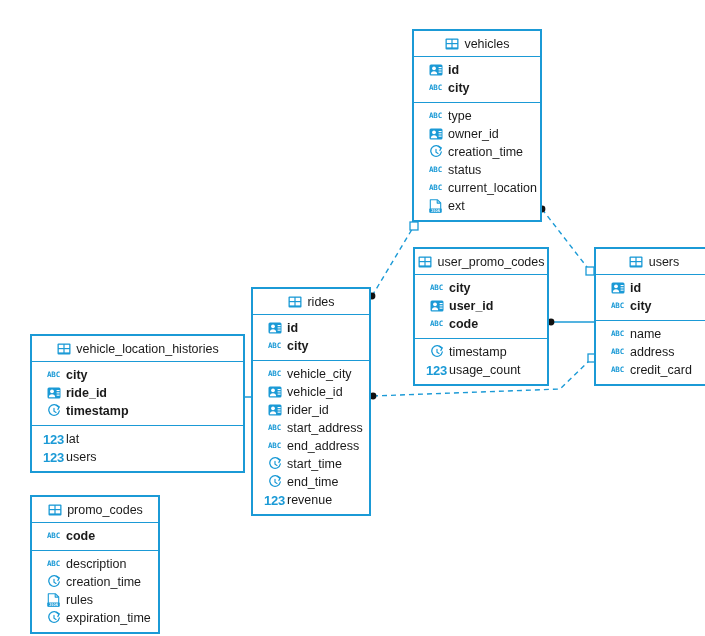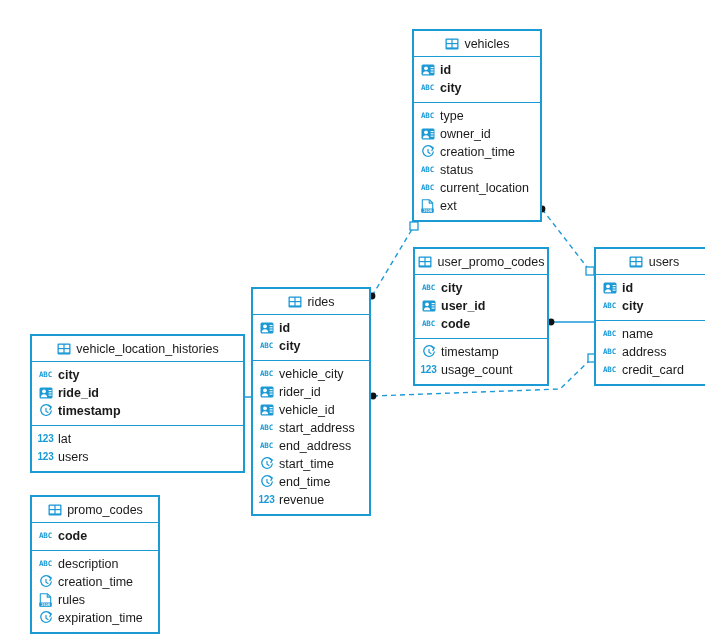--- a/index.html
+++ b/index.html
@@ -40,21 +40,21 @@
     justify-content: center;
     gap: 5px;
     border-bottom: 1.5px solid #1b9ad6;
     font-size: 12.5px;
     color: #1a1a1a;
     padding: 0 6px;
     text-align: right;
   }
   .tbl-section {
     box-sizing: border-box;
-    padding: 4px 0 5px 0;
+    padding: 4px 0 5px 8px;
   }
   .tbl-section.keys {
     border-bottom: 1.5px solid #1b9ad6;
   }
   .col-row {
     display: flex;
     align-items: center;
     gap: 5px;
     height: 18px;
     padding: 0 6px;
@@ -76,21 +76,21 @@
   .ico svg { display: block; }
   .ico-abc {
     font-size: 7.5px;
     font-weight: bold;
     color: #1b9ad6;
     letter-spacing: -0.2px;
     font-family: "DejaVu Sans Mono", monospace;
     line-height: 1;
   }
   .ico-123 {
-    font-size: 10px;
+    font-size: 13px;
     font-weight: bold;
     color: #1b9ad6;
     letter-spacing: -0.3px;
     font-family: "Liberation Sans", sans-serif;
     line-height: 1;
   }
 </style>
 </head>
 <body>
 
@@ -371,34 +371,34 @@
             <span class="ico">
               <svg width="14" height="12" viewBox="0 0 14 12">
                 <rect x="0.5" y="0.5" width="13" height="11" rx="1.5" fill="#1b9ad6"></rect>
                 <circle cx="5" cy="4.3" r="1.9" fill="#fff"></circle>
                 <path d="M1.8 10.2c0-1.9 1.4-3 3.2-3s3.2 1.1 3.2 3z" fill="#fff"></path>
                 <rect x="9.6" y="3" width="3" height="1.1" fill="#fff"></rect>
                 <rect x="9.6" y="5.3" width="3" height="1.1" fill="#fff"></rect>
                 <rect x="9.6" y="7.6" width="3" height="1.1" fill="#fff"></rect>
               </svg>
             </span>
+            <span>vehicle_id</span>
+          </div>
+          <div class="col-row">
+            <span class="ico">
+              <svg width="14" height="12" viewBox="0 0 14 12">
+                <rect x="0.5" y="0.5" width="13" height="11" rx="1.5" fill="#1b9ad6"></rect>
+                <circle cx="5" cy="4.3" r="1.9" fill="#fff"></circle>
+                <path d="M1.8 10.2c0-1.9 1.4-3 3.2-3s3.2 1.1 3.2 3z" fill="#fff"></path>
+                <rect x="9.6" y="3" width="3" height="1.1" fill="#fff"></rect>
+                <rect x="9.6" y="5.3" width="3" height="1.1" fill="#fff"></rect>
+                <rect x="9.6" y="7.6" width="3" height="1.1" fill="#fff"></rect>
+              </svg>
+            </span>
             <span>rider_id</span>
-          </div>
-          <div class="col-row">
-            <span class="ico">
-              <svg width="14" height="12" viewBox="0 0 14 12">
-                <rect x="0.5" y="0.5" width="13" height="11" rx="1.5" fill="#1b9ad6"></rect>
-                <circle cx="5" cy="4.3" r="1.9" fill="#fff"></circle>
-                <path d="M1.8 10.2c0-1.9 1.4-3 3.2-3s3.2 1.1 3.2 3z" fill="#fff"></path>
-                <rect x="9.6" y="3" width="3" height="1.1" fill="#fff"></rect>
-                <rect x="9.6" y="5.3" width="3" height="1.1" fill="#fff"></rect>
-                <rect x="9.6" y="7.6" width="3" height="1.1" fill="#fff"></rect>
-              </svg>
-            </span>
-            <span>vehicle_id</span>
           </div>
           <div class="col-row">
             <span class="ico">
               <span class="ico-abc">ABC</span>
             </span>
             <span>start_address</span>
           </div>
           <div class="col-row">
             <span class="ico">
               <span class="ico-abc">ABC</span>

